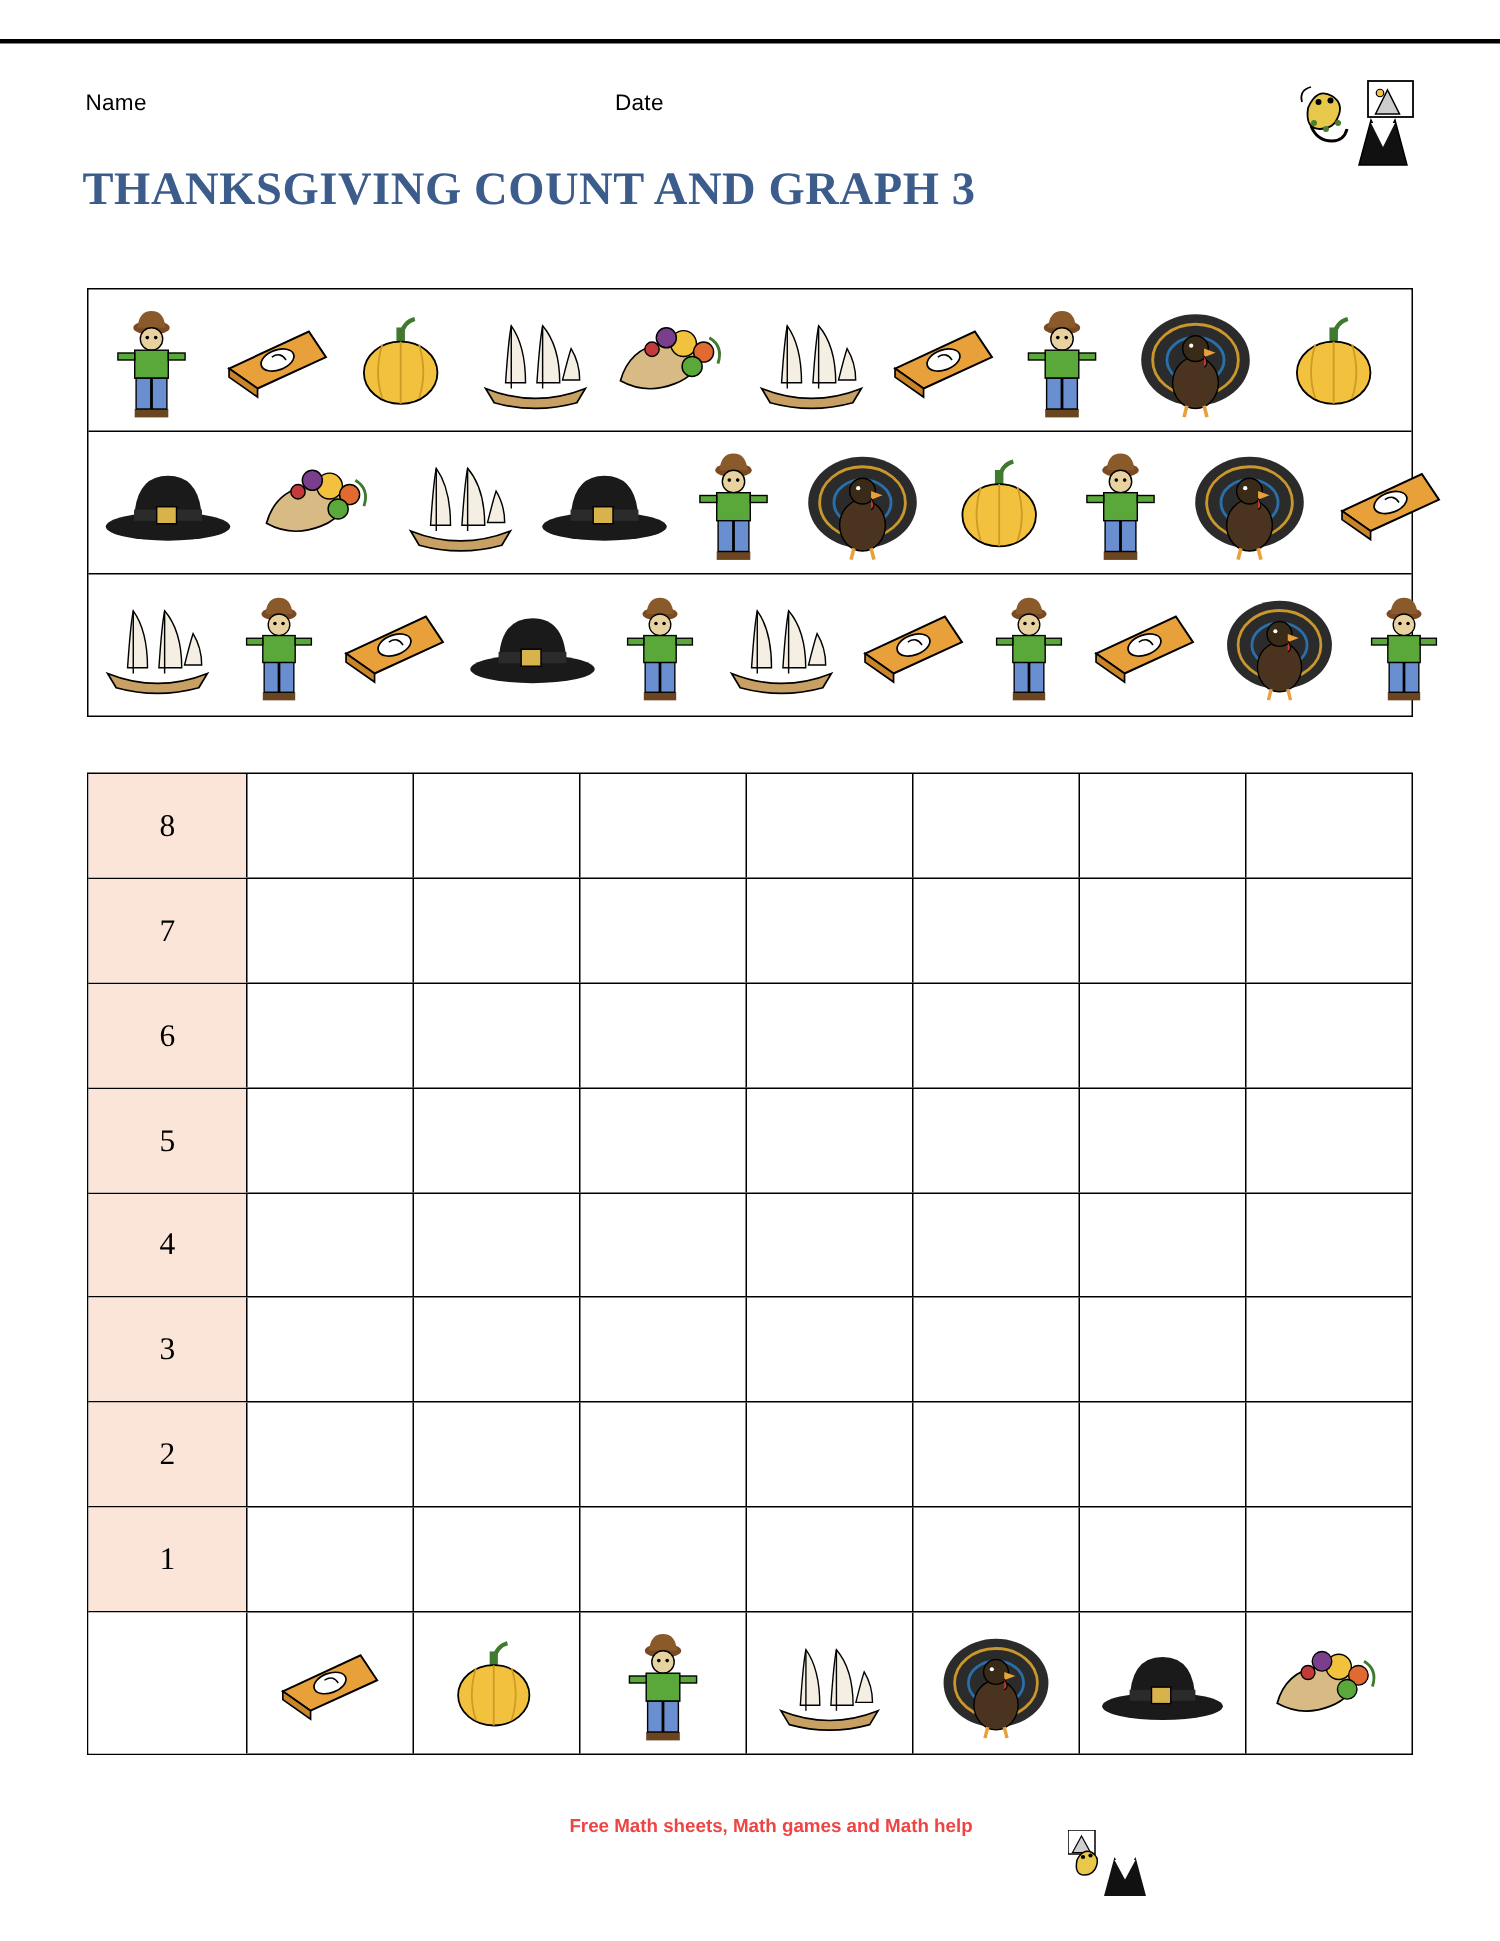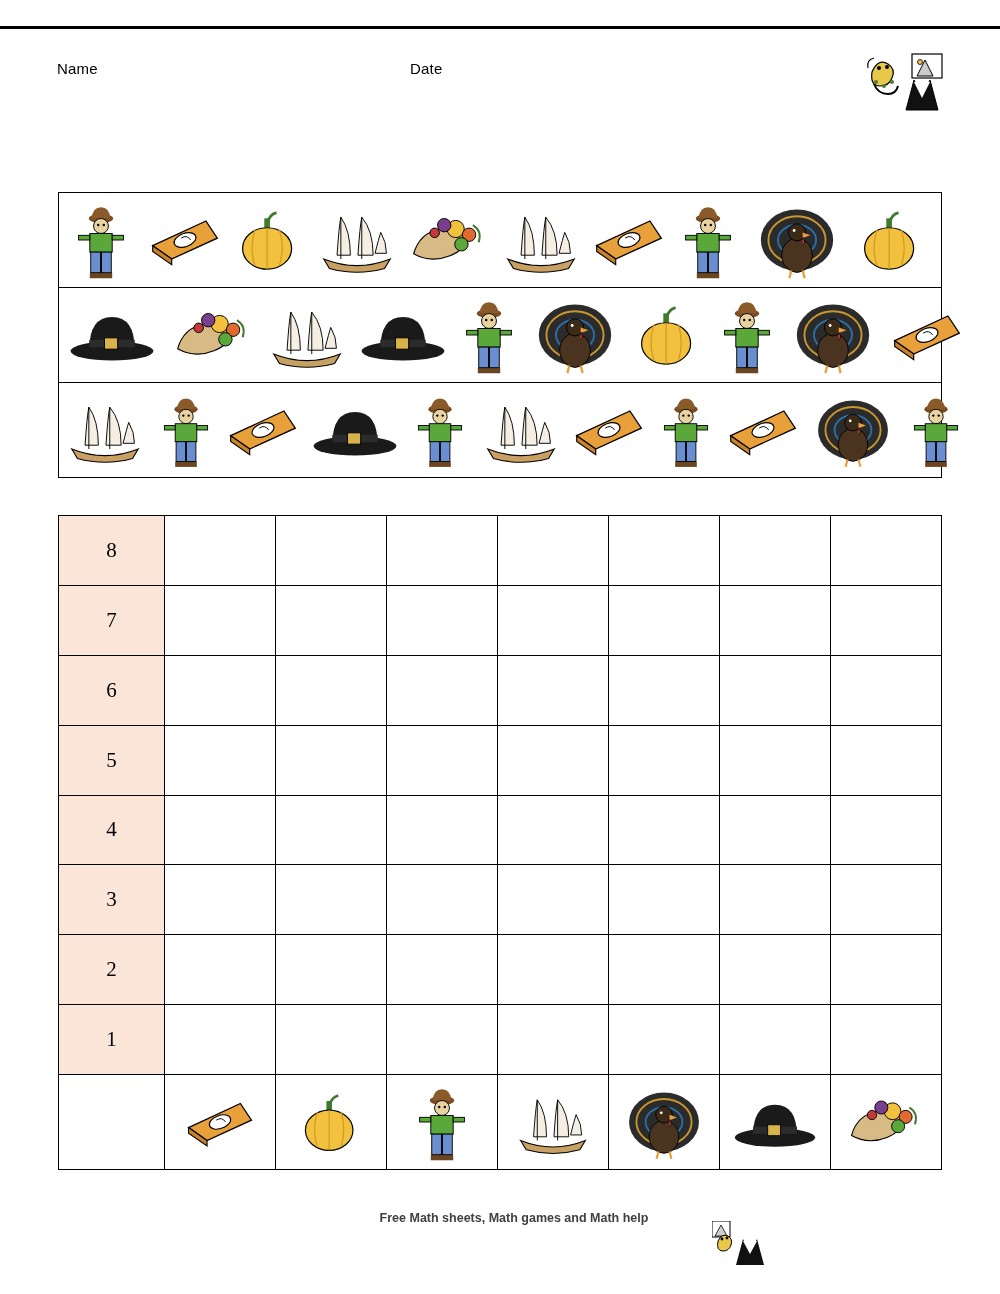--- a/index.html
+++ b/index.html
@@ -138,21 +138,21 @@
   
   .footer {
     position: absolute;
     left: 0; top: 1208px;
     width: 1000px;
     text-align: center;
   }
   .footer-line1 {
     font-size: 12.5px;
     font-weight: bold;
-    color: #404040;
+    color: #ef4444;
     margin-left: 28px;
   }
   .footer-brand {
     font-family: "Liberation Serif", serif;
     font-size: 25px;
     font-weight: bold;
     letter-spacing: -.5px;
     margin-top: -2px;
     margin-left: 28px;
   }
@@ -165,20 +165,21 @@
 </style>
 </head>
 <body>
 
 <div class="page">
 
   <div class="top-rule"></div>
 
   <div class="name-label">Name</div>
   <div class="date-label">Date</div>
+  <div class="title">THANKSGIVING COUNT AND GRAPH 3</div>
 
   <div class="logo-top">
     <svg viewBox="0 0 90 62" width="90" height="62">
       <rect x="50" y="2" width="30" height="24" fill="#fff" stroke="#000" stroke-width="1.2"></rect>
       <path d="M55 24 L63 8 L71 24 Z" fill="#ccc" stroke="#000" stroke-width="1"></path>
       <circle cx="58" cy="10" r="2.5" fill="#f2c14e" stroke="#000" stroke-width=".8"></circle>
 
       <path d="M10 20 q6 -14 16 -8 q8 5 4 14 q-3 8 -12 8 q-10 0 -8 -14 z" fill="#e8c84a" stroke="#000" stroke-width="1.2"></path>
       <circle cx="17" cy="16" r="2" fill="#000"></circle>
       <circle cx="25" cy="15" r="2" fill="#000"></circle>

